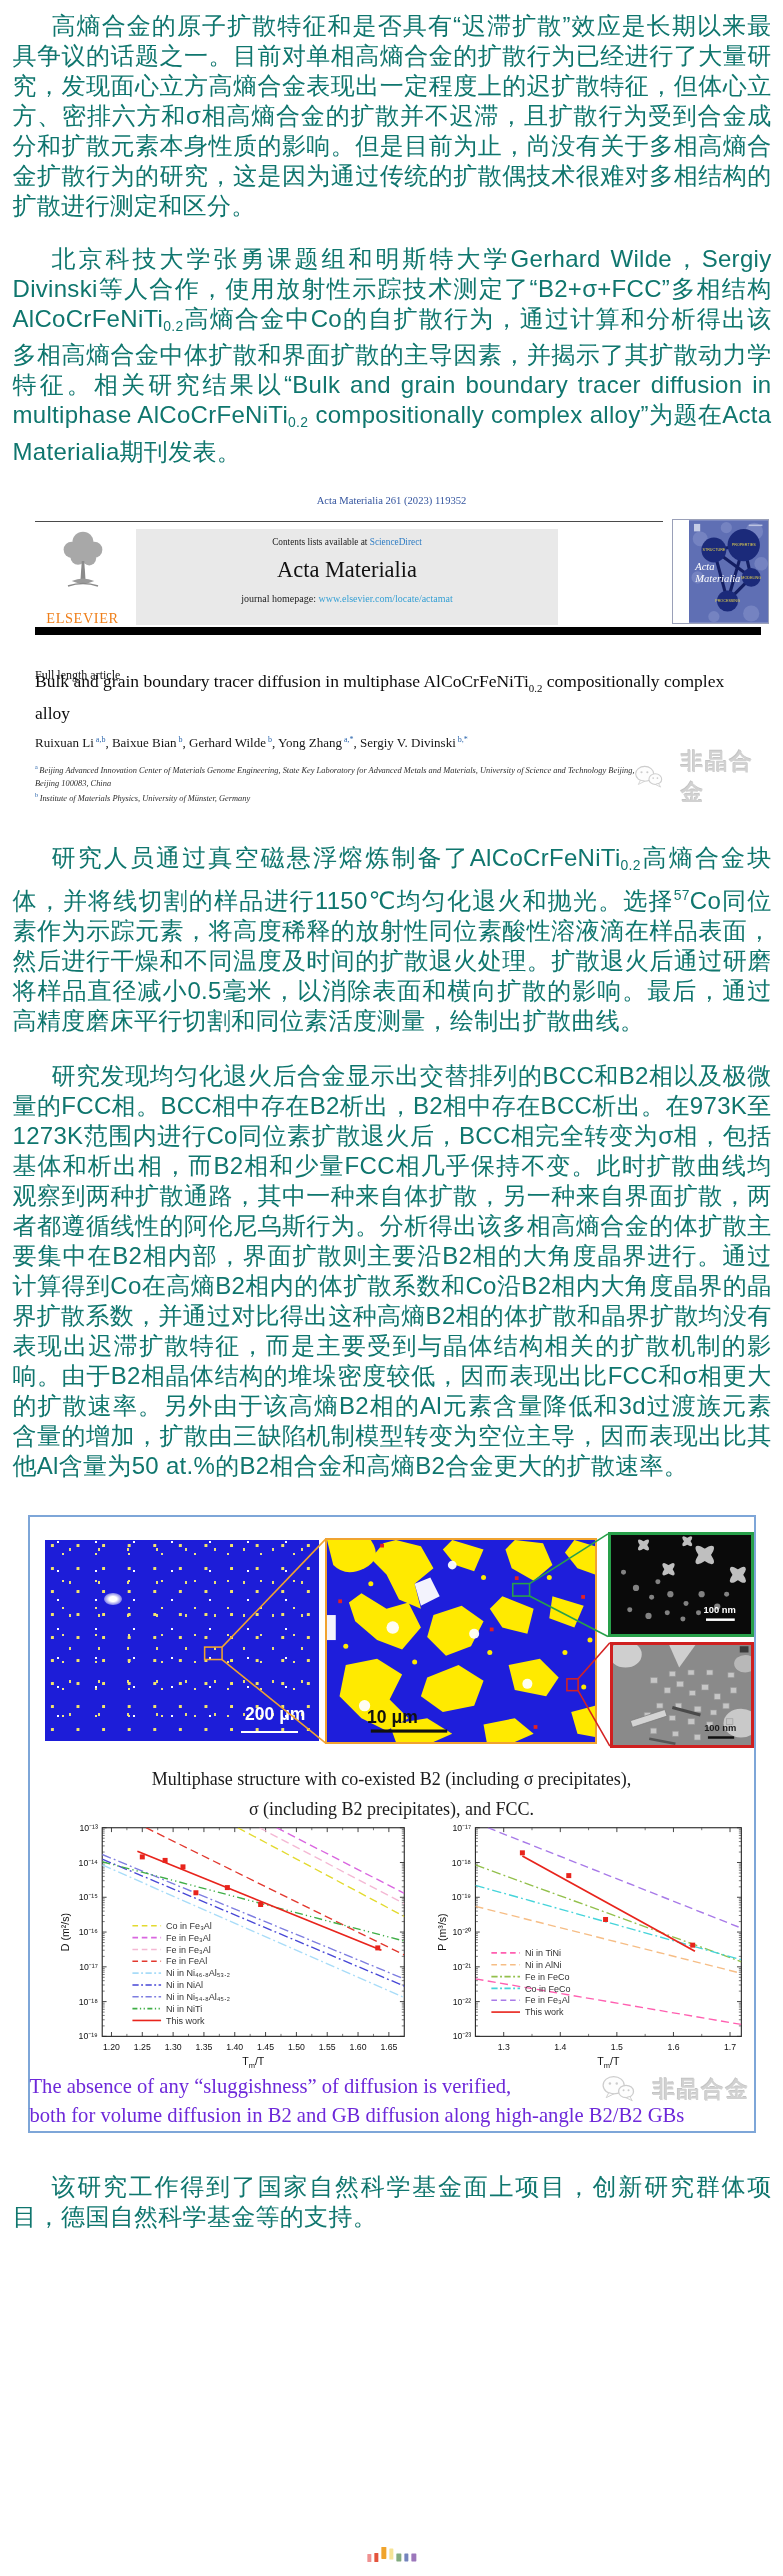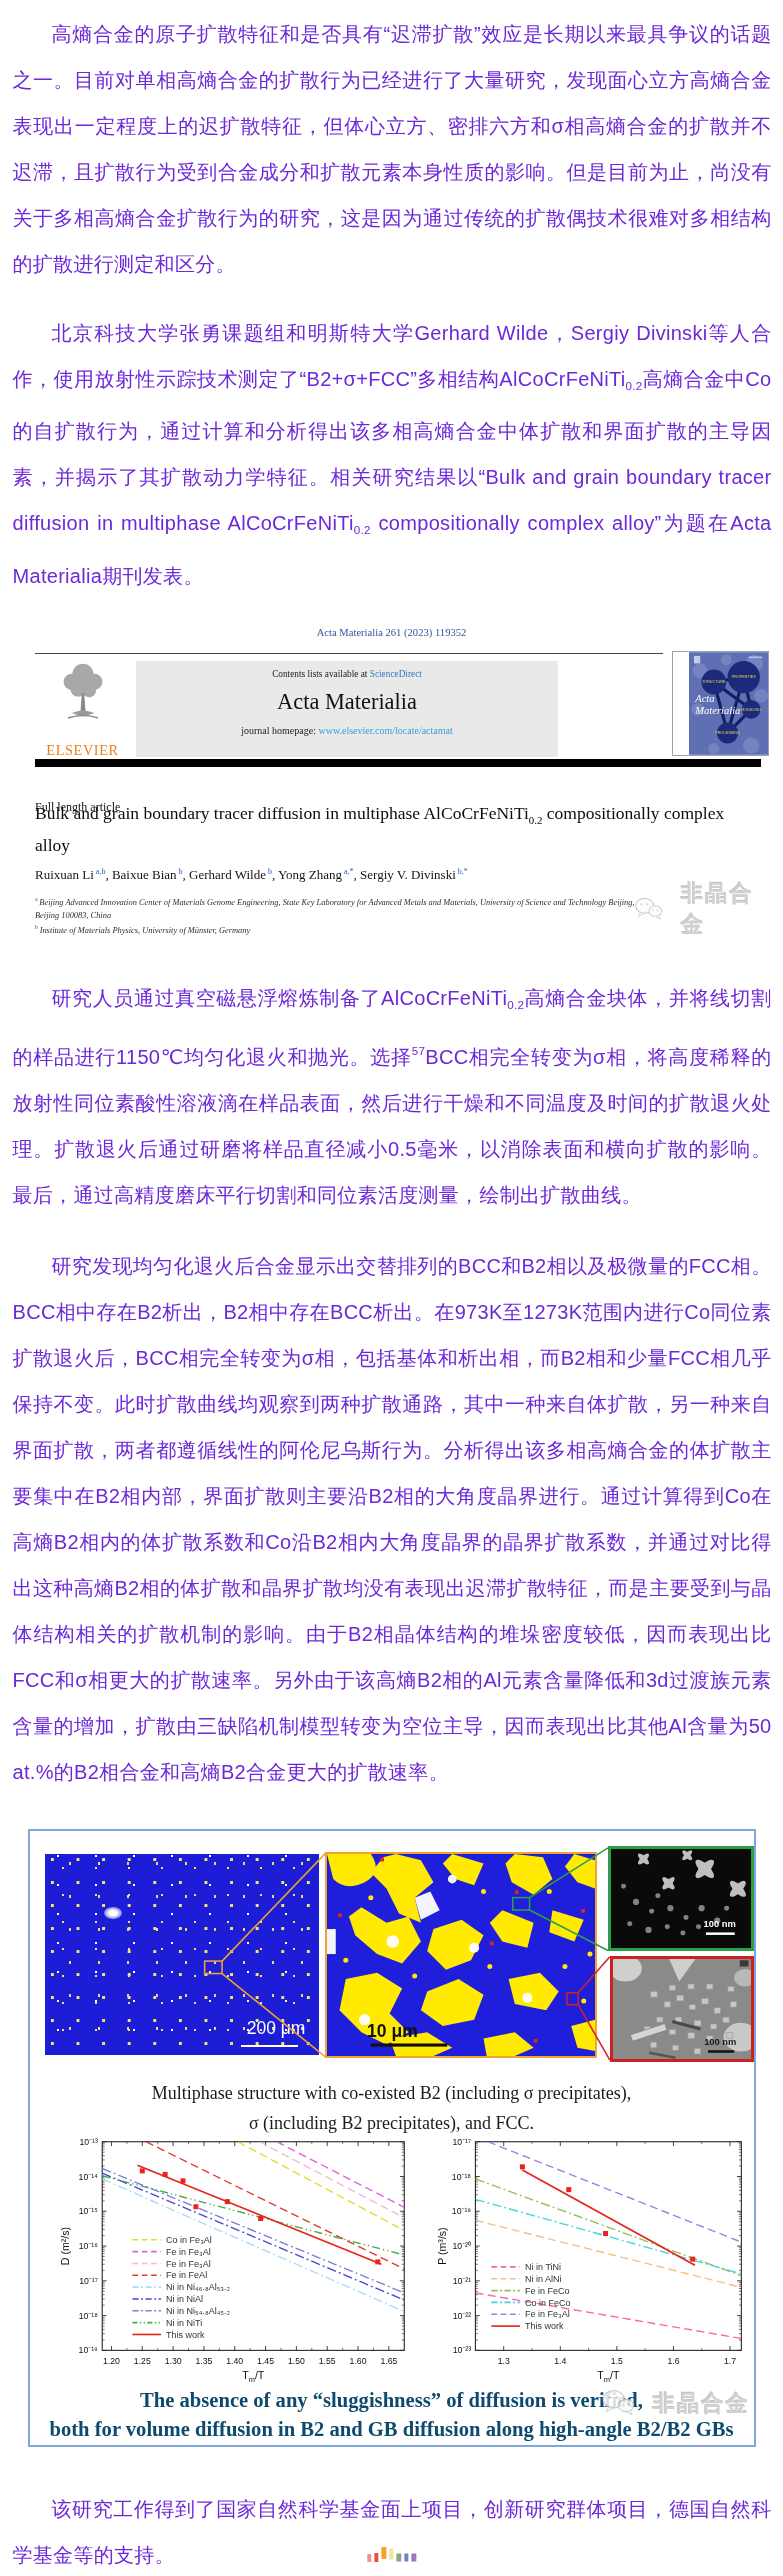--- a/index.html
+++ b/index.html
@@ -1,20 +1,20 @@
 <!DOCTYPE html>
 <html style="font-size:10px"><head>
 <meta charset="utf-8">
 <style>
   html,body{margin:0;padding:0;background:#fff;}
   .page{position:relative;width:783px;height:2576px;background:#fff;overflow:hidden;
         font-family:"Liberation Sans","DejaVu Sans",sans-serif;color:#141414;}
   .content{margin:0 12.5px;}
-  p.body-text{width:759px;font-size:20px;line-height:46px;text-align:justify;
-              text-indent:39px;letter-spacing:0.3px;color:#6d28d9;margin:0 0 22.4px 0;}
+  p.body-text{width:759px;font-size:24px;line-height:30px;text-align:justify;
+              text-indent:39px;letter-spacing:0.3px;color:#0f766e;margin:0 0 22.4px 0;}
   p.body-text sub{font-size:.58em;vertical-align:-3.7px;}
   p.body-text sup{font-size:.58em;vertical-align:8.7px;}
   .pad-top{height:11.2px;}
 
   
   .paper-card{position:relative;width:745px;height:315px;margin:13.7px auto 39px auto;
               font-family:"Liberation Serif","DejaVu Serif",serif;}
   .citation{position:absolute;top:6px;left:0;width:100%;text-align:center;
             font-size:10.6px;color:#33549e;}
   .head-rule{position:absolute;top:32px;left:16px;width:628px;height:0;border-top:0.9px solid #4a4a4a;}
@@ -58,32 +58,32 @@
       radial-gradient(circle 1.2px at 18px 13.7px,#efe387 97%,transparent),
       radial-gradient(circle 1.2px at 4.4px 19.3px,#f7df52 97%,transparent),
       radial-gradient(circle 1px at 13px 1.9px,#ffffff 97%,transparent),
       radial-gradient(circle 1.4px at 25px 9.3px,#e8dc7a 97%,transparent);
     background-size:25.6px 23px,33px 27px,23px 18px,38px 29px,29px 33px;}
   .white-spot{position:absolute;left:59px;top:53px;width:17.5px;height:12.5px;border-radius:50%;
               background:radial-gradient(#ffffff 30%,rgba(255,255,255,0));}
   .map-mid{left:295px;top:21px;width:272px;height:206px;border:2.5px solid #f0a330;}
   .sem-top{left:578px;top:15.6px;width:146px;height:105px;border:3.1px solid #28a04a;}
   .sem-bottom{left:580px;top:125px;width:144px;height:106px;border:3.1px solid #cf2020;}
-  .sbar-label{position:absolute;font-weight:normal;}
+  .sbar-label{position:absolute;font-weight:bold;}
   .sb-left-label{right:13.7px;bottom:16px;color:#fff;font-size:17.5px;}
   .sb-left-bar{position:absolute;right:21px;bottom:7.5px;width:57px;height:2.5px;background:#fff;}
   .overlay-svg{position:absolute;left:0;top:0;pointer-events:none;}
 
   .fig-caption1{position:absolute;left:0;top:247px;width:100%;text-align:center;
     font-family:"Liberation Serif","DejaVu Serif",serif;font-size:18px;line-height:30.5px;color:#1b1b1b;}
   .plots{position:absolute;left:0;top:307px;width:100%;height:246px;}
   #plot-left{position:absolute;left:27.4px;top:0;}
   #plot-right{position:absolute;left:404px;top:0;}
-  .fig-caption2{position:absolute;left:0;top:555px;width:100%;text-align:center;
-    font-family:"Liberation Serif","DejaVu Serif",serif;font-size:20.6px;line-height:29px;color:#0c4a6e;font-weight:bold;}
+  .fig-caption2{position:absolute;left:0;top:555px;width:100%;text-align:left;
+    font-family:"Liberation Serif","DejaVu Serif",serif;font-size:20.6px;line-height:29px;color:#6d28d9;}
 
   
   .footer-logo{position:absolute;left:50%;transform:translateX(-50%);bottom:13.7px;
                display:flex;align-items:flex-end;gap:3.1px;height:16px;}
   .footer-logo span{display:inline-block;width:4.4px;border-radius:0.6px;}
 </style>
 </head>
 <body>
 
 <div class="page">
@@ -179,21 +179,21 @@
           <path d="M48 36 L52 43 L42 38 Z" fill="#fdfdfd" stroke="#c4c4c4" stroke-width="1.5"></path>
           <circle cx="16" cy="15" r="2" fill="#c4c4c4"></circle>
             <circle cx="27" cy="15" r="2" fill="#c4c4c4"></circle>
           <circle cx="38" cy="26" r="1.6" fill="#c4c4c4"></circle>
             <circle cx="46" cy="26" r="1.6" fill="#c4c4c4"></circle>
         </svg>
         <span class="wm-text">非晶合金</span>
       </div>
     </div>
 
-    <p class="body-text"><span>研究人员通过真空磁悬浮熔炼制备了AlCoCrFeNiTi</span><sub>0.2</sub><span>高熵合金块体，并将线切割的样品进行1150℃均匀化退火和抛光。选择</span><sup>57</sup><span>BCC相完全转变为σ相，将高度稀释的放射性同位素酸性溶液滴在样品表面，然后进行干燥和不同温度及时间的扩散退火处理。扩散退火后通过研磨将样品直径减小0.5毫米，以消除表面和横向扩散的影响。最后，通过高精度磨床平行切割和同位素活度测量，绘制出扩散曲线。</span></p>
+    <p class="body-text"><span>研究人员通过真空磁悬浮熔炼制备了AlCoCrFeNiTi</span><sub>0.2</sub><span>高熵合金块体，并将线切割的样品进行1150℃均匀化退火和抛光。选择</span><sup>57</sup><span>Co同位素作为示踪元素，将高度稀释的放射性同位素酸性溶液滴在样品表面，然后进行干燥和不同温度及时间的扩散退火处理。扩散退火后通过研磨将样品直径减小0.5毫米，以消除表面和横向扩散的影响。最后，通过高精度磨床平行切割和同位素活度测量，绘制出扩散曲线。</span></p>
     <p class="body-text" style="margin-top:25px;"><span>研究发现均匀化退火后合金显示出交替排列的BCC和B2相以及极微量的FCC相。BCC相中存在B2析出，B2相中存在BCC析出。在973K至1273K范围内进行Co同位素扩散退火后，BCC相完全转变为σ相，包括基体和析出相，而B2相和少量FCC相几乎保持不变。此时扩散曲线均观察到两种扩散通路，其中一种来自体扩散，另一种来自界面扩散，两者都遵循线性的阿伦尼乌斯行为。分析得出该多相高熵合金的体扩散主要集中在B2相内部，界面扩散则主要沿B2相的大角度晶界进行。通过计算得到Co在高熵B2相内的体扩散系数和Co沿B2相内大角度晶界的晶界扩散系数，并通过对比得出这种高熵B2相的体扩散和晶界扩散均没有表现出迟滞扩散特征，而是主要受到与晶体结构相关的扩散机制的影响。由于B2相晶体结构的堆垛密度较低，因而表现出比FCC和σ相更大的扩散速率。另外由于该高熵B2相的Al元素含量降低和3d过渡族元素含量的增加，扩散由三缺陷机制模型转变为空位主导，因而表现出比其他Al含量为50 at.%的B2相合金和高熵B2合金更大的扩散速率。</span></p>
   </div>
 
   <div class="figure-box">
     <div class="fig-top">
 
       <div class="panel map-left">
         <div class="white-spot"></div>
         <div class="sbar-label sb-left-label">200 μm</div>
         <div class="sb-left-bar"></div>

